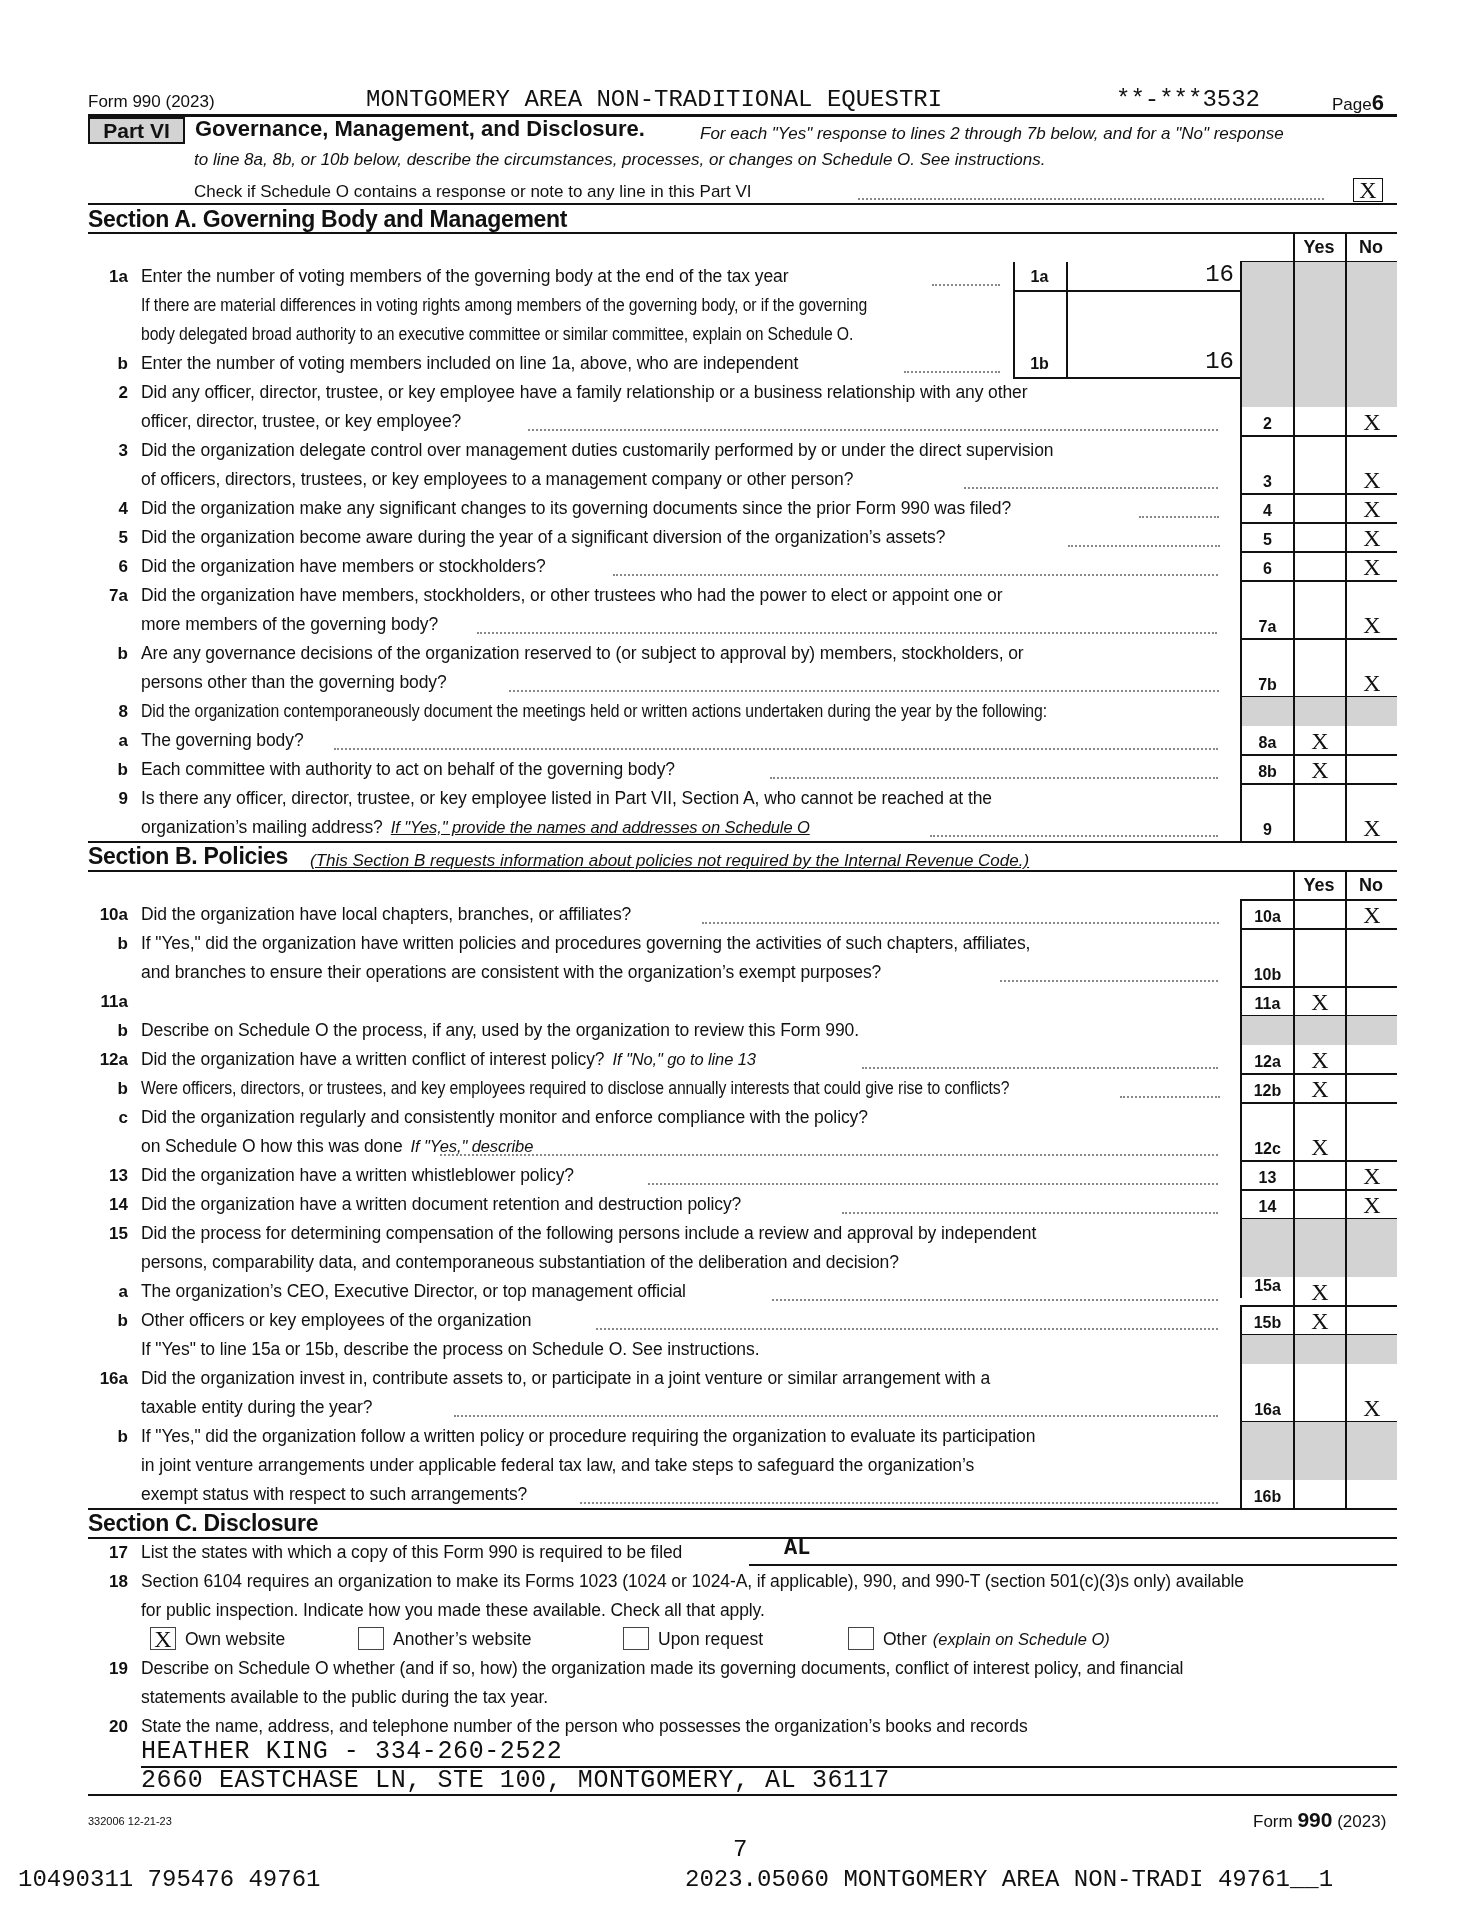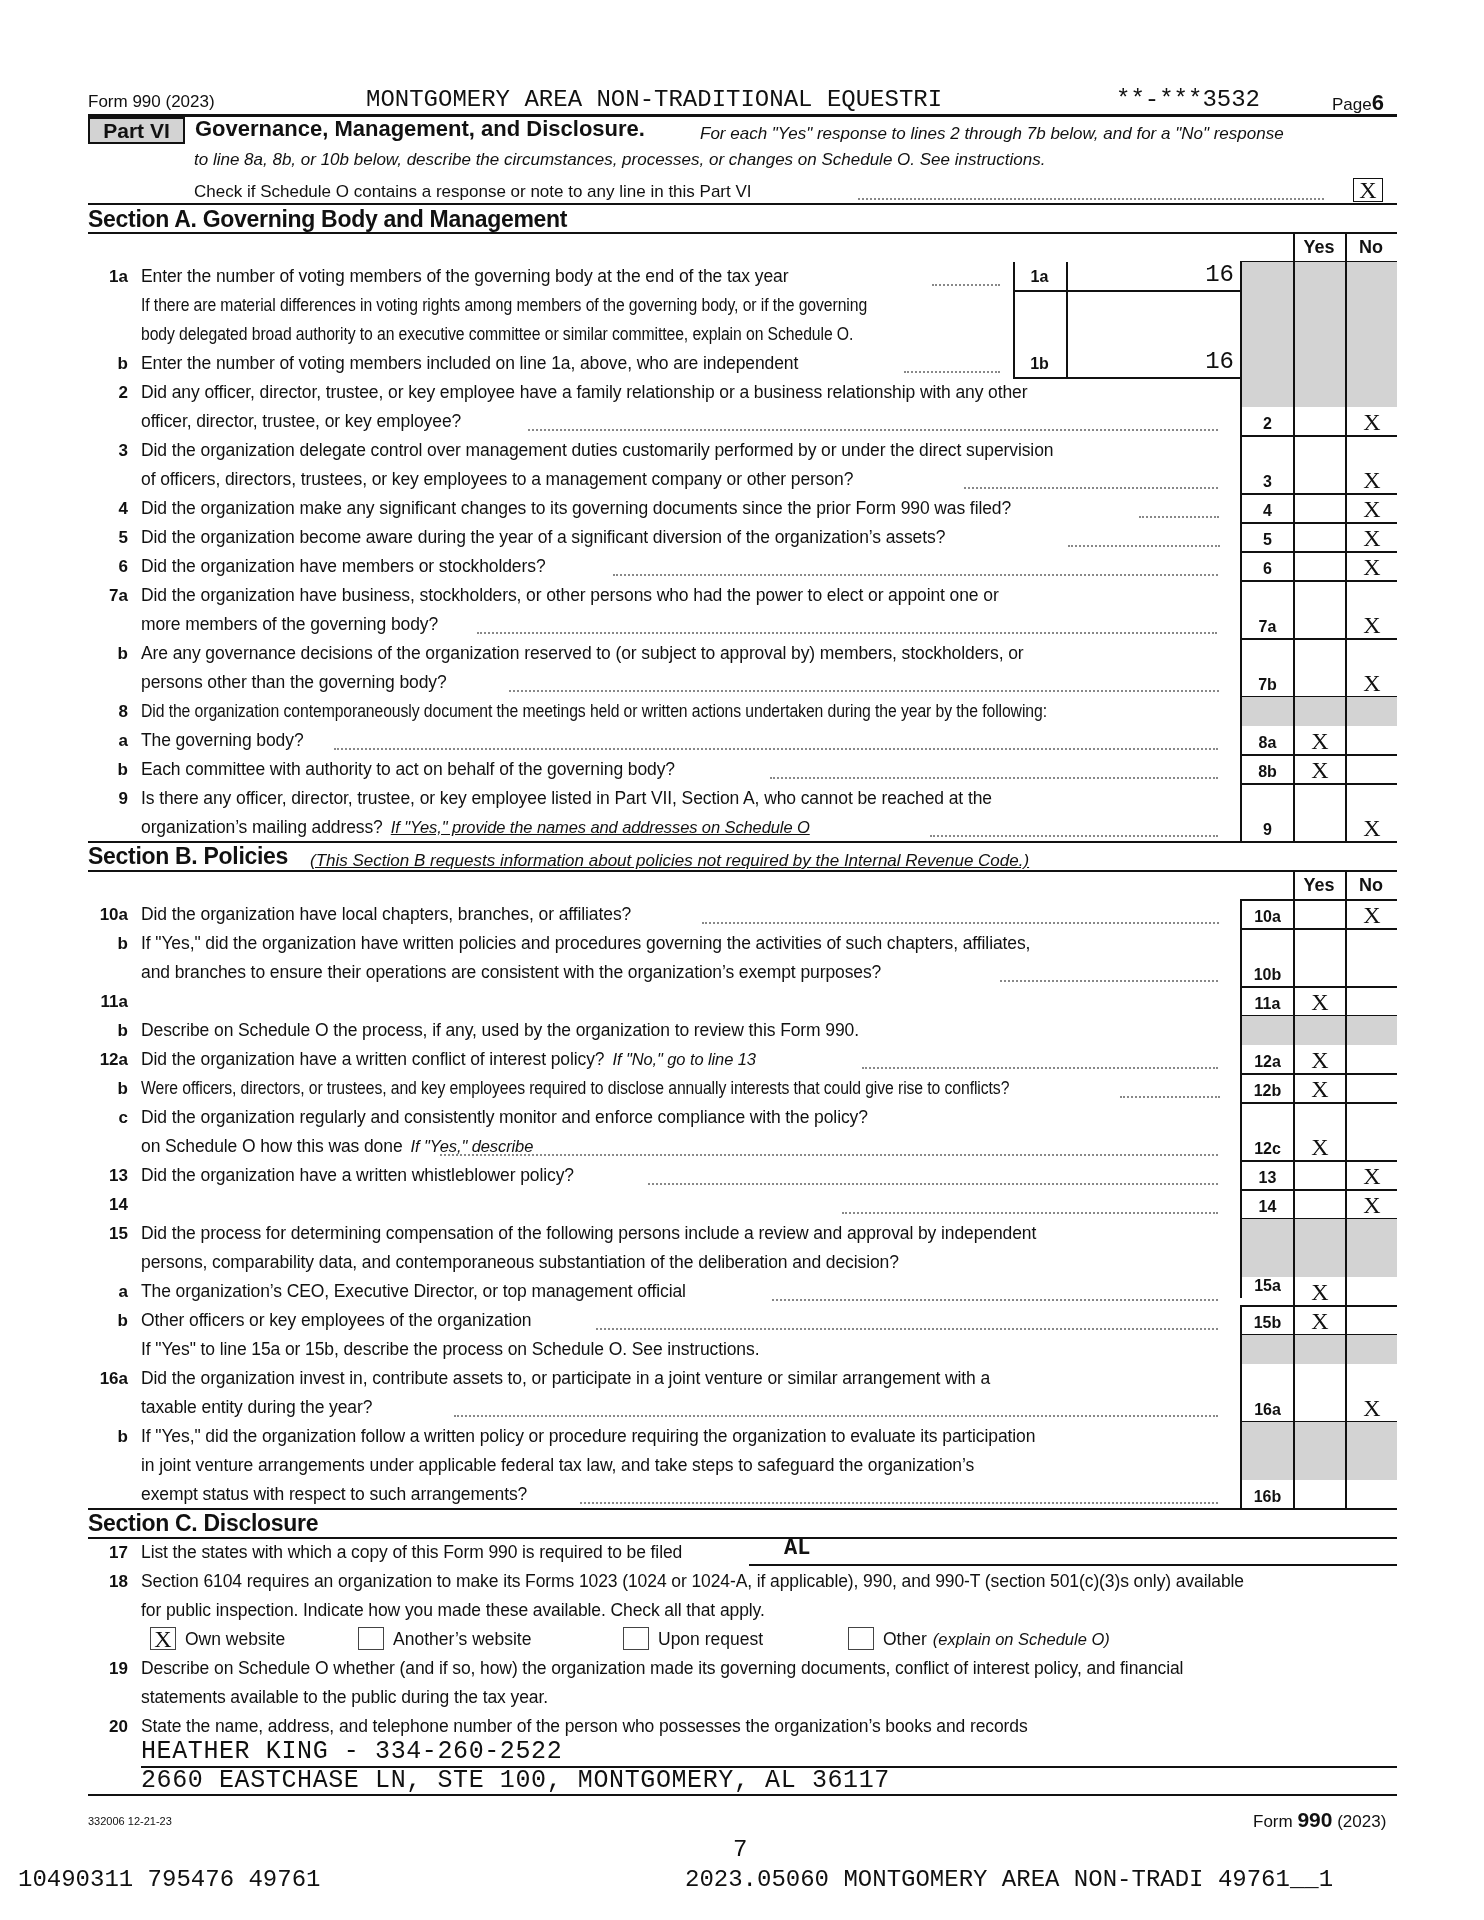--- a/index.html
+++ b/index.html
@@ -162,21 +162,21 @@
     </div>
     <div class="cell xmark" style="left: 1293px; top: 552px; width: 52px; height: 29px;">
       <span></span>
     </div>
     <div class="cell xmark" style="left: 1345px; top: 552px; width: 52px; height: 29px;">
       <span>X</span>
     </div>
     <div class="hline" style="top: 580px; left: 1240px; width: 157px;"></div>
     <div class="row" style="top: 581px;">
       <div class="num">7a</div>
-      <div class="txt"><span>Did the organization have business, stockholders, or other persons who had the power to elect or appoint one or</span></div>
+      <div class="txt"><span>Did the organization have members, stockholders, or other trustees who had the power to elect or appoint one or</span></div>
     </div>
     <div class="row" style="top: 610px;">
       <div class="txt"><span>more members of the governing body?</span></div>
       <div class="dots" style="left: 389px; width: 740px;"></div>
     </div>
     <div class="cell lncell" style="left: 1240px; top: 581px; width: 53px; height: 58px;">
       <span>7a</span>
     </div>
     <div class="cell xmark" style="left: 1293px; top: 581px; width: 52px; height: 58px;">
       <span></span>
@@ -378,20 +378,21 @@
     </div>
     <div class="cell xmark" style="left: 1293px; top: 1161px; width: 52px; height: 29px;">
       <span></span>
     </div>
     <div class="cell xmark" style="left: 1345px; top: 1161px; width: 52px; height: 29px;">
       <span>X</span>
     </div>
     <div class="hline" style="top: 1189px; left: 1240px; width: 157px;"></div>
     <div class="row" style="top: 1190px;">
       <div class="num">14</div>
+      <div class="txt"><span>Did the organization have a written document retention and destruction policy?</span></div>
       <div class="dots" style="left: 754px; width: 376px;"></div>
     </div>
     <div class="cell lncell" style="left: 1240px; top: 1190px; width: 53px; height: 29px;">
       <span>14</span>
     </div>
     <div class="cell xmark" style="left: 1293px; top: 1190px; width: 52px; height: 29px;">
       <span></span>
     </div>
     <div class="cell xmark" style="left: 1345px; top: 1190px; width: 52px; height: 29px;">
       <span>X</span>

